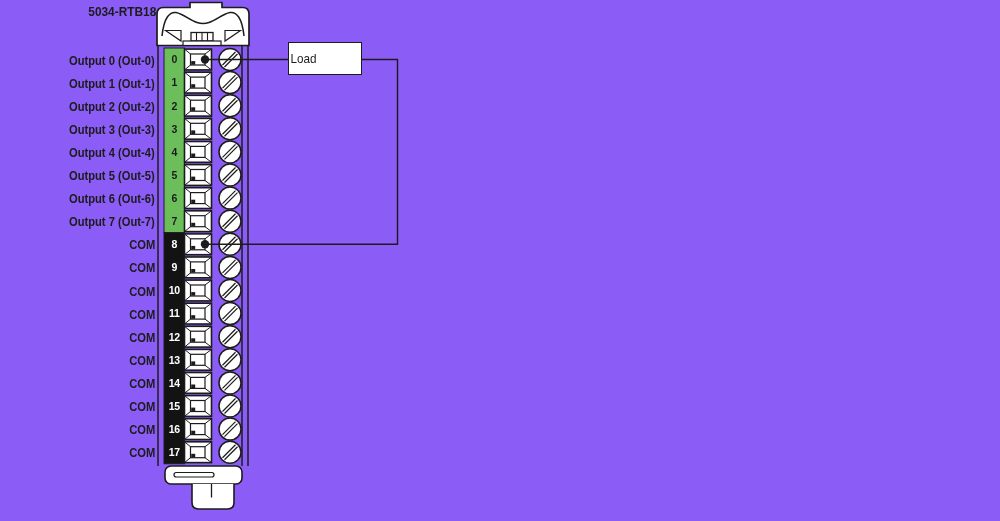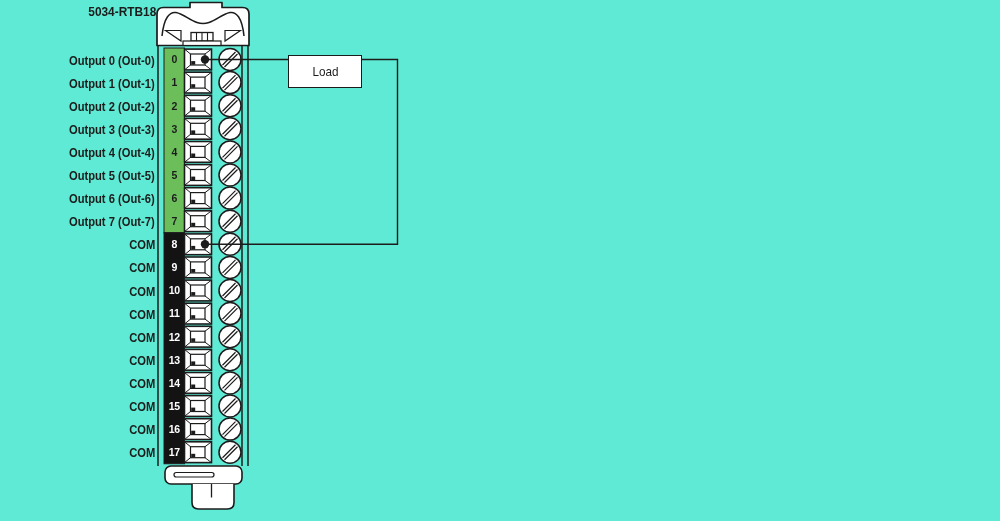--- a/index.html
+++ b/index.html
@@ -1,20 +1,20 @@
 <!DOCTYPE html>
 <html><head>
 <meta charset="utf-8">
 <style>
   html, body { margin: 0; padding: 0; background: #ffffff; }
   .stage {
     position: relative;
     width: 1000px;
     height: 521px;
-    background: #5eead4;
+    background: #8b5cf6;
     font-family: "Liberation Sans", sans-serif;
     overflow: hidden;
   }
   .title {
     position: absolute;
     top: 4px;
     right: 844px;
     font-size: 13.5px;
     font-weight: bold;
     color: #1c1c1c;
@@ -38,23 +38,21 @@
   .load-box {
     position: absolute;
     left: 288px;
     top: 42px;
     width: 74px;
     height: 33px;
     border: 1.4px solid #1c1c1c;
     background: #ffffff;
     display: flex;
     align-items: center;
-    justify-content: center;
     box-sizing: border-box;
-    margin-top: 13px;
   }
   .load-box span {
     font-size: 13px;
     color: #1c1c1c;
     transform: scaleX(0.9);
     transform-origin: center;
     white-space: nowrap;
   }
   svg.diagram {
     position: absolute;

